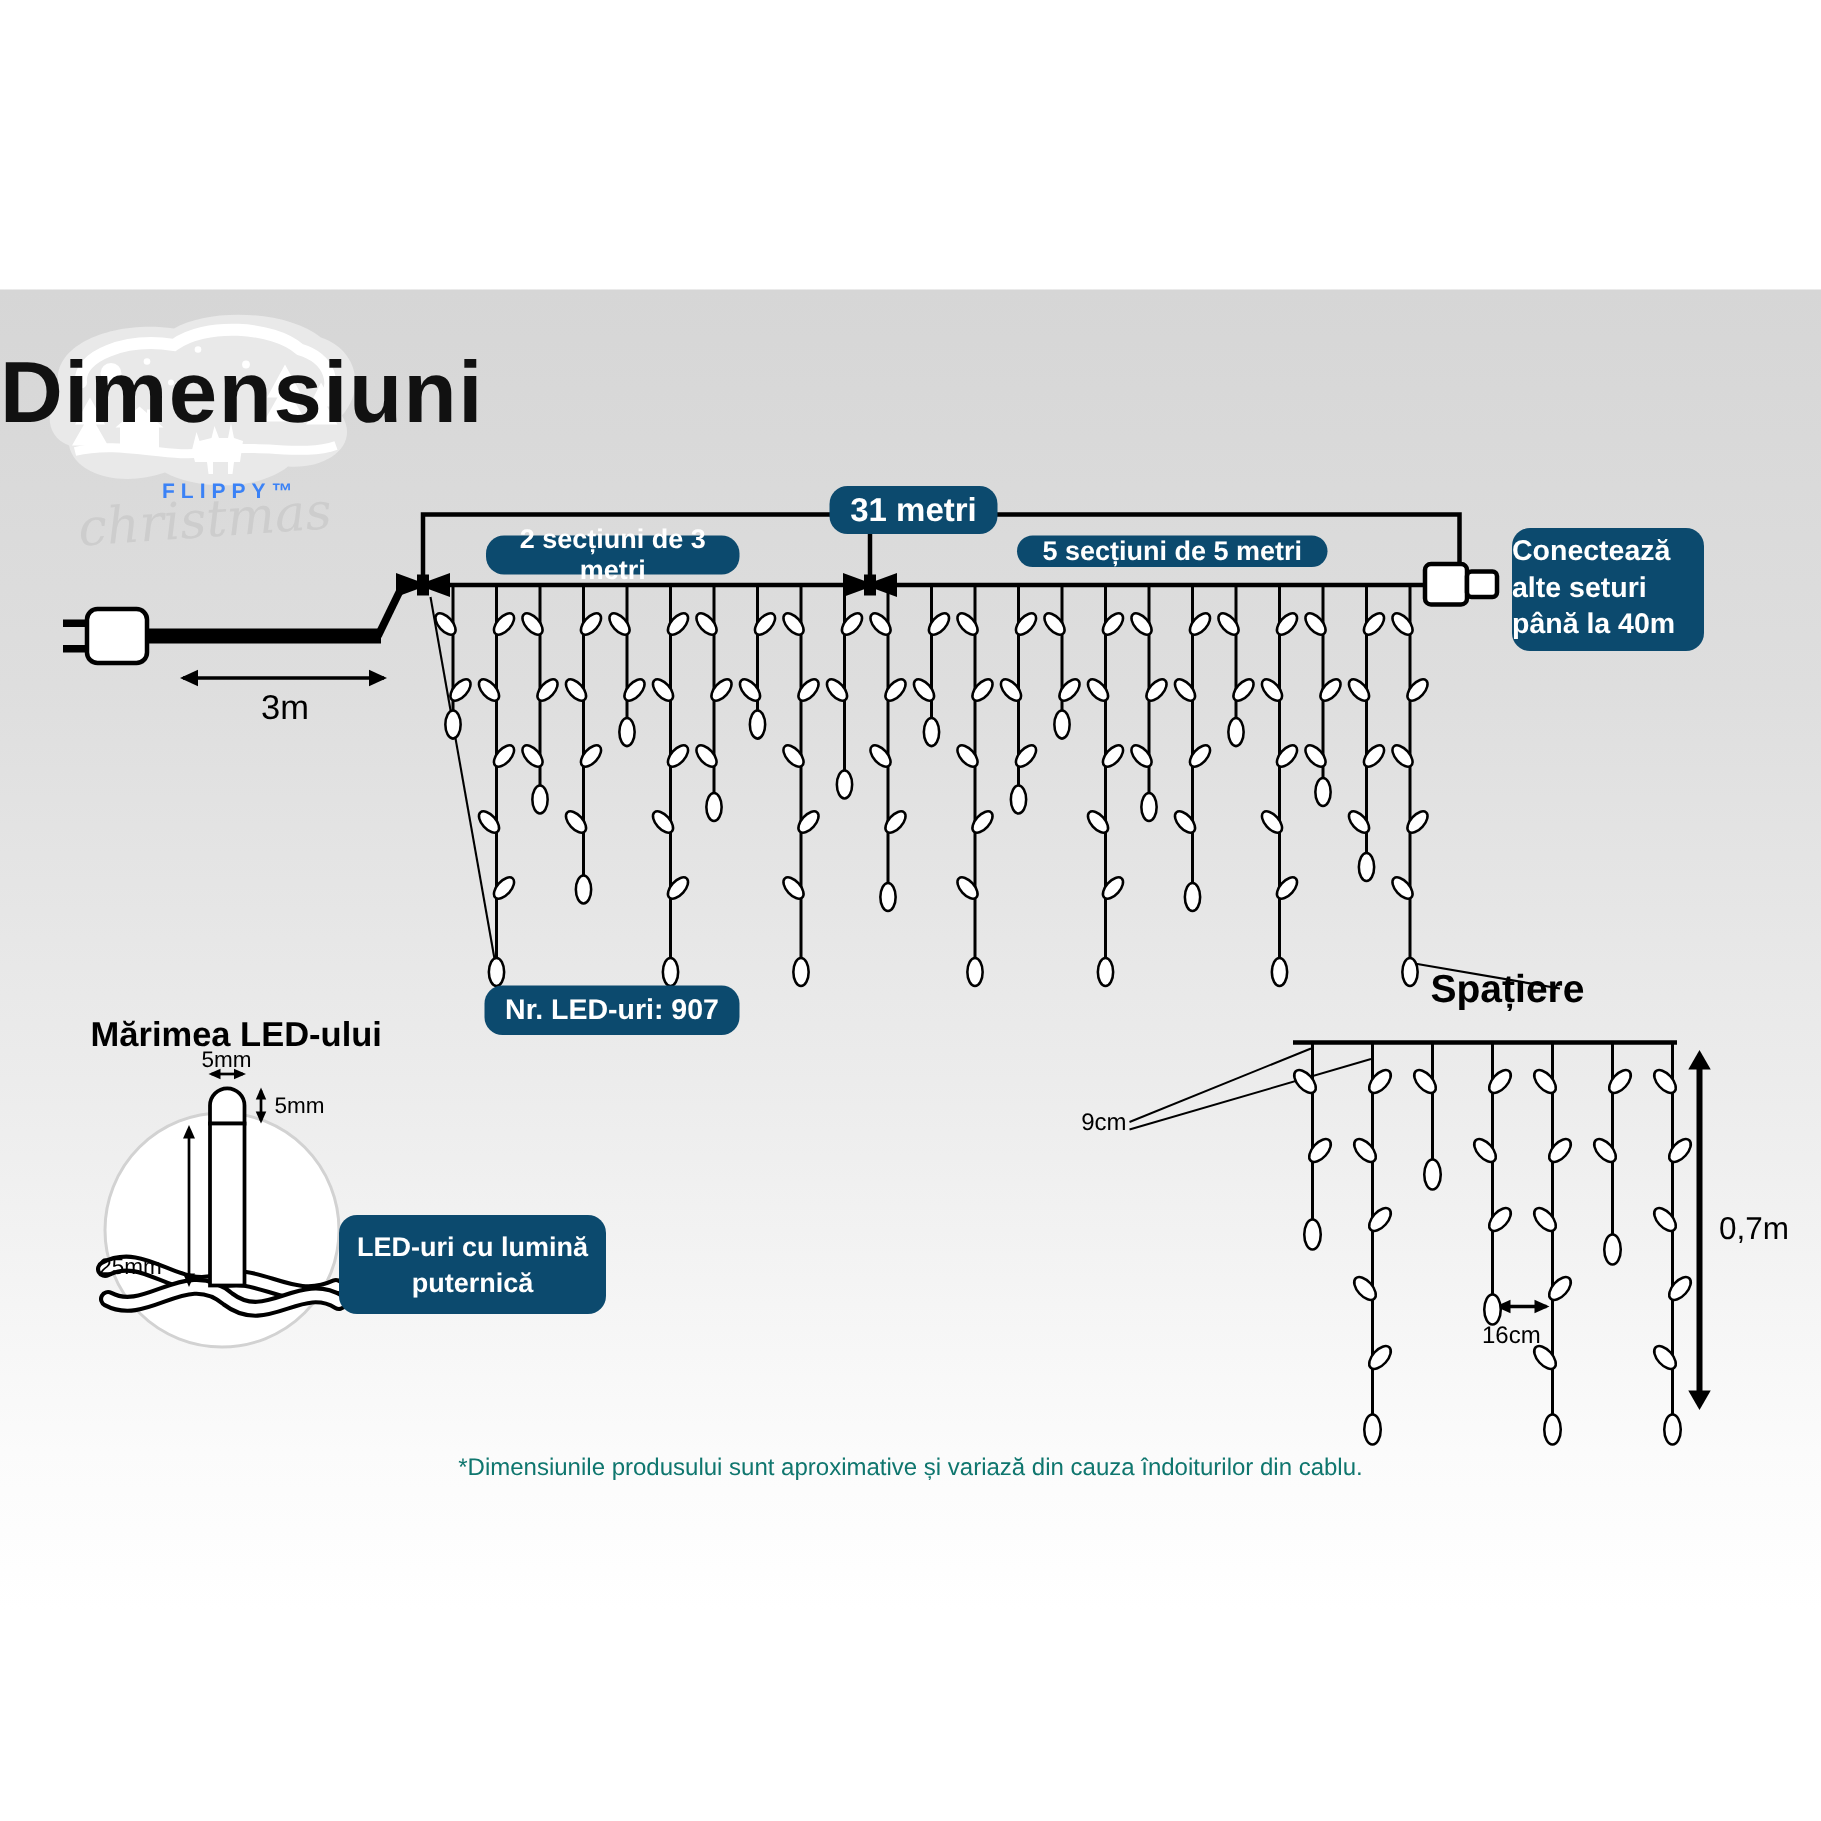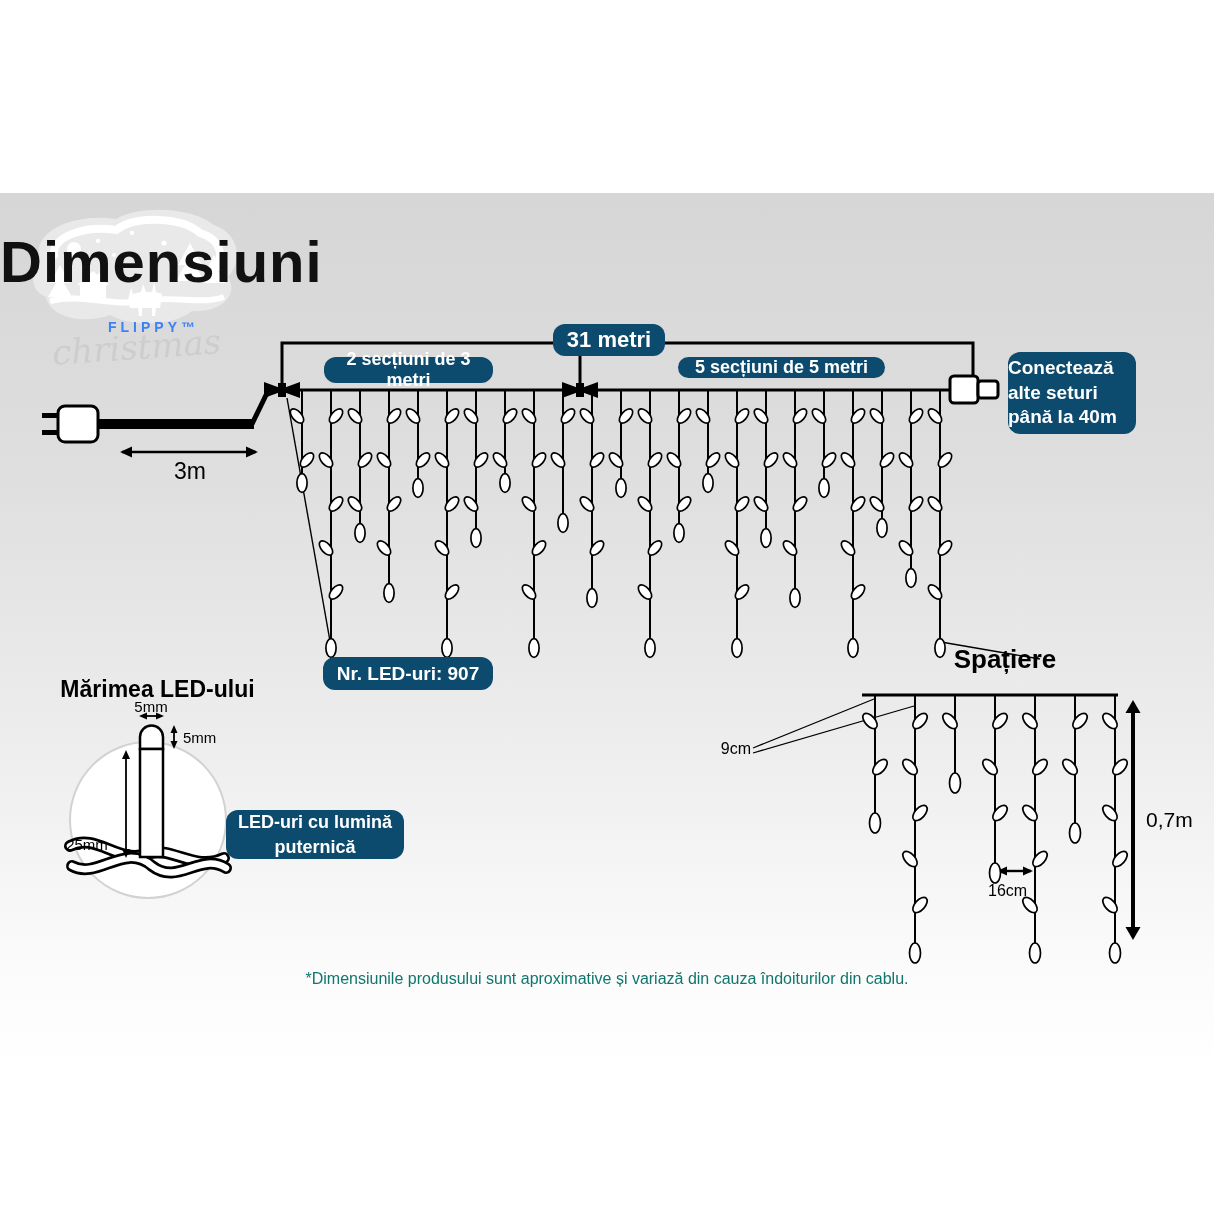--- a/index.html
+++ b/index.html
@@ -312,21 +312,21 @@
         <ellipse cx="1115" cy="953" rx="5.5" ry="10" fill="#fff" stroke="#000" stroke-width="1.7" transform="rotate(0 1115 953)"></ellipse>
       </g>
     </svg>
 
   <div class="lbl-black" style="left:553px;top:324px;width:112px;height:32px;font-size:22px;">31 metri</div>
   <div class="lbl-black" style="left:324px;top:357px;width:169px;height:26px;font-size:18px;">2 secțiuni de 3 metri</div>
   <div class="lbl-black" style="left:678px;top:357px;width:207px;height:21px;font-size:18px;">5 secțiuni de 5 metri</div>
   <div class="lbl-black" style="left:1008px;top:352px;width:128px;height:82px;font-size:19px;
        justify-content:flex-start;text-align:left;padding:4px 0;box-sizing:border-box;line-height:1.3;">Conectează alte seturi până la 40m</div>
   <div class="lbl-black" style="left:323px;top:657px;width:170px;height:33px;font-size:19px;">Nr. LED-uri: 907</div>
-  <div class="lbl-black" style="left:226px;top:810px;width:178px;height:49px;font-size:18px;line-height:1.35;">LED-uri cu lumină puternică</div>
+  <div class="lbl-black" style="left:226px;top:810px;width:178px;height:66px;font-size:18px;line-height:1.35;">LED-uri cu lumină puternică</div>
 
   <div class="txt" style="left:150px;top:458px;width:80px;text-align:center;font-size:23px;">3m</div>
   <div class="txt sec-title" style="left:950px;top:644px;width:110px;font-size:26px;">Spațiere</div>
   <div class="txt" style="left:703px;top:740px;width:48px;text-align:right;font-size:16px;">9cm</div>
   <div class="txt" style="left:988px;top:882px;width:54px;font-size:16px;">16cm</div>
   <div class="txt" style="left:1146px;top:808px;width:60px;font-size:21px;">0,7m</div>
   <div class="txt sec-title" style="left:50px;top:676px;width:215px;">Mărimea LED-ului</div>
   <div class="txt small-m" style="left:128px;top:698px;width:46px;text-align:center;">5mm</div>
   <div class="txt small-m" style="left:183px;top:729px;width:46px;">5mm</div>
   <div class="txt small-m" style="left:64px;top:796px;width:46px;text-align:center;margin-top:40px;">25mm</div>

